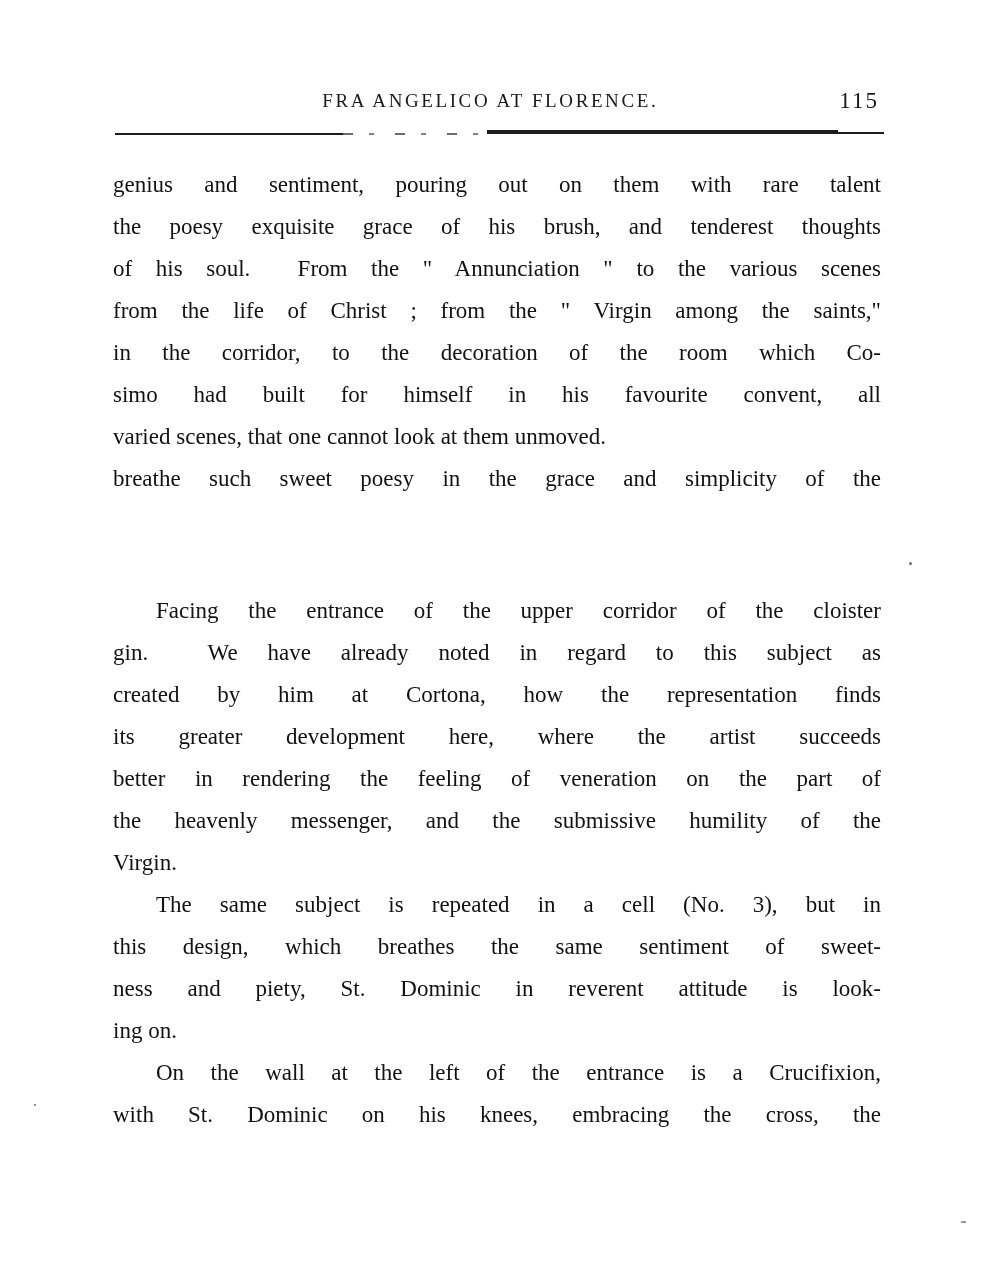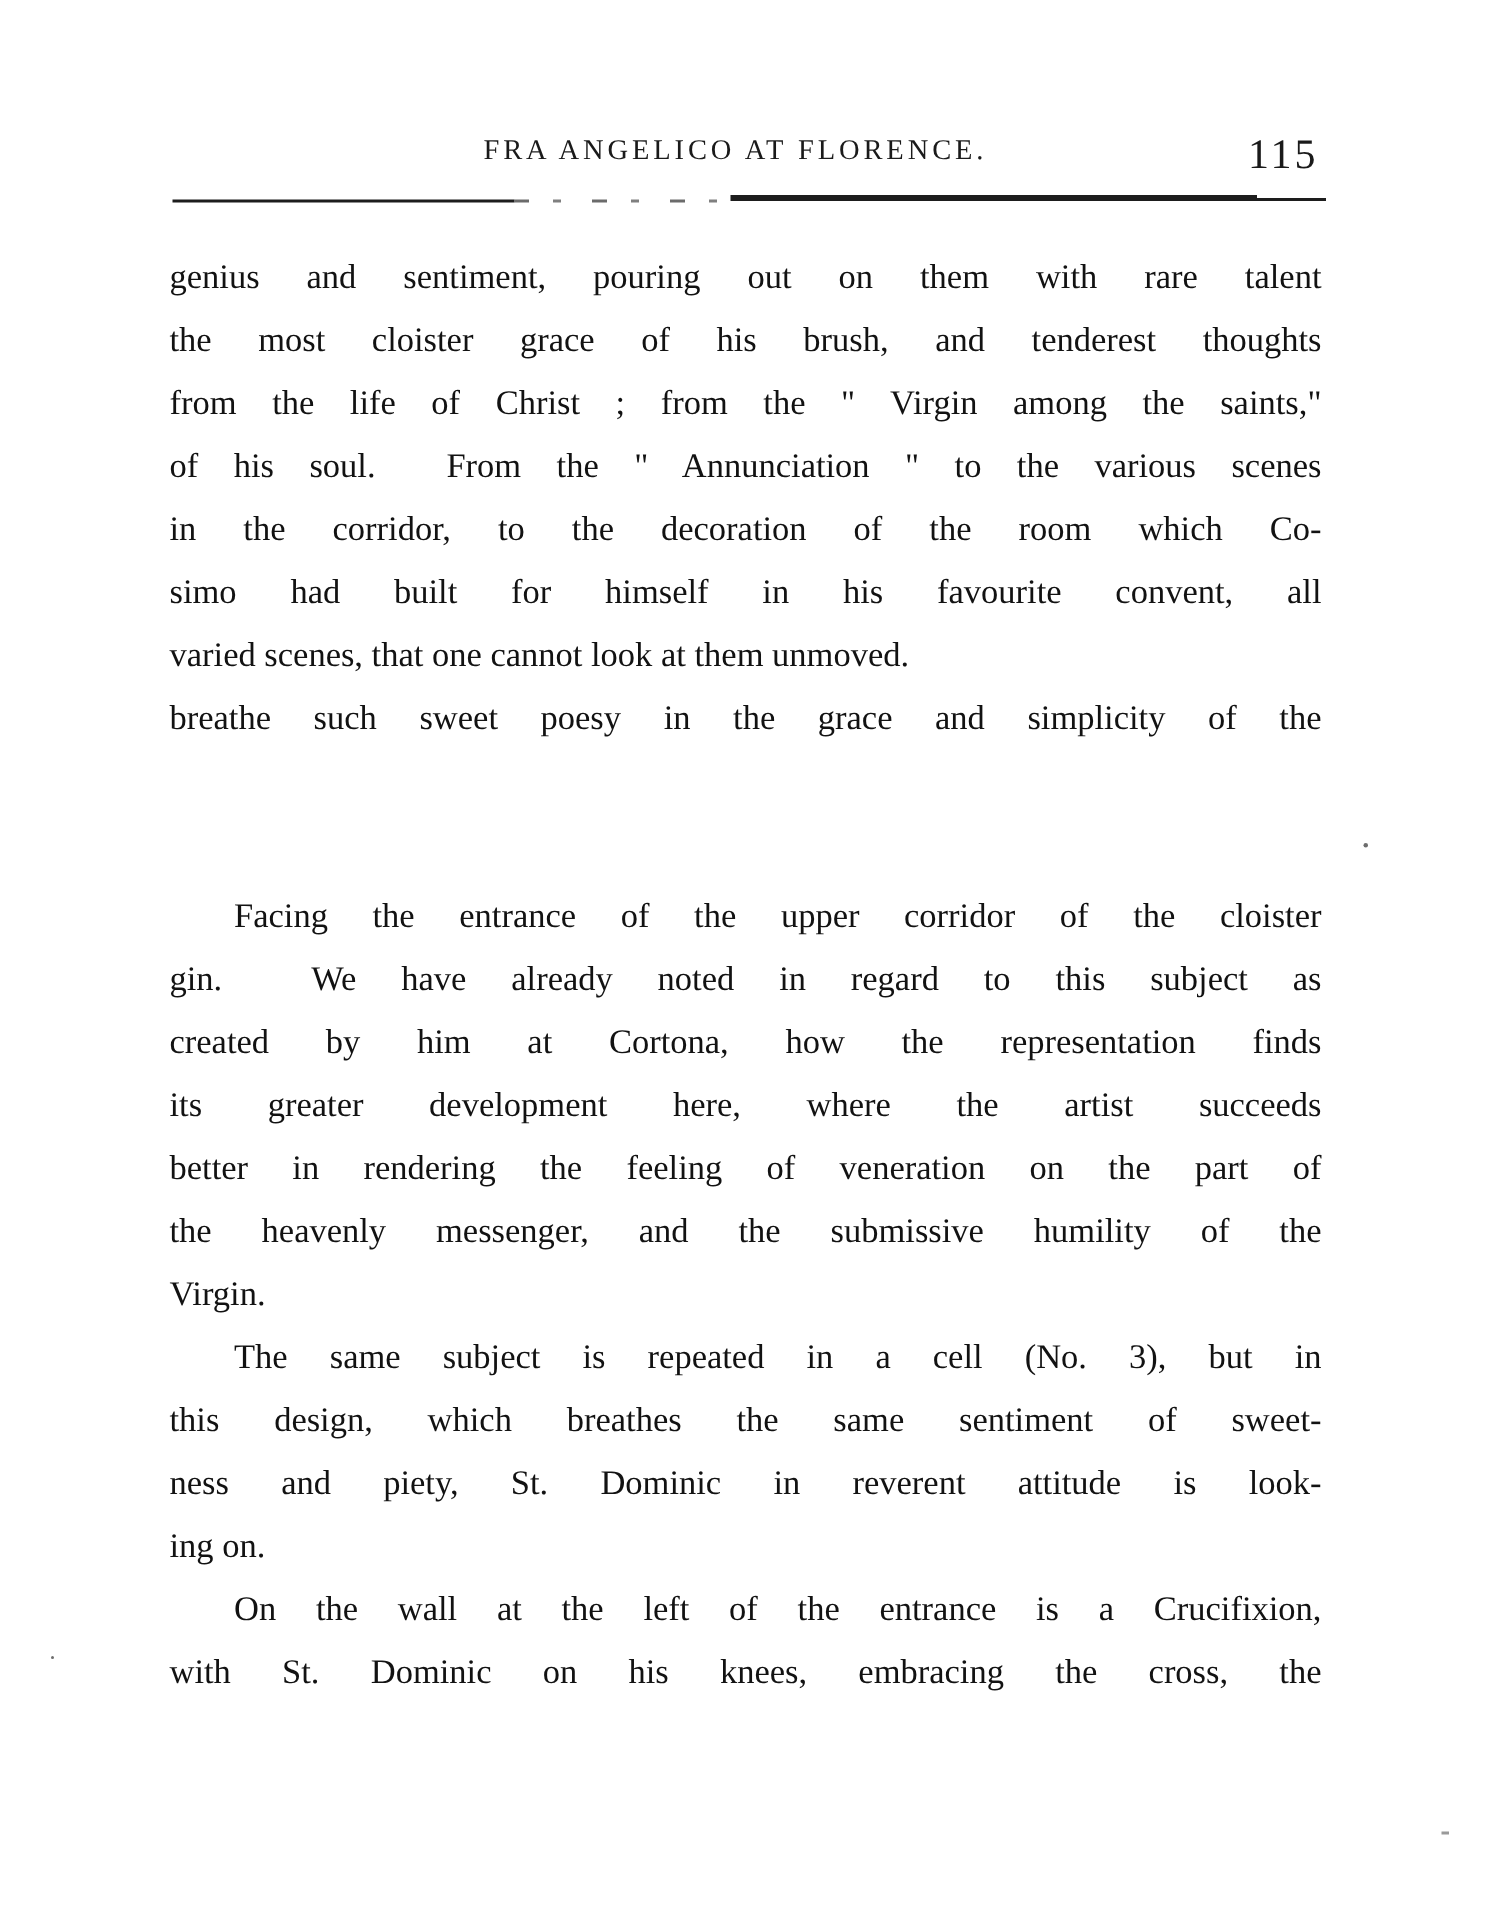--- a/index.html
+++ b/index.html
@@ -24,21 +24,21 @@
     top: 0;
     font-size: 19px;
     font-weight: 400;
     letter-spacing: 2.6px;
     white-space: nowrap;
     color: #1a1a1a;
   }
   .page-number {
     position: absolute;
     right: 2px; top: -2px;
-    font-size: 28px;
+    font-size: 23px;
     letter-spacing: 2px;
     color: #1a1a1a;
   }
 
   
   .rule { position: absolute; background: #1d1d1d; }
   .rule-left-solid  { left: 115px; top: 133px; width: 228px; height: 2px; }
   .rule-left-dashes {
     left: 343px; top: 133px; width: 150px; height: 2px;
     background: repeating-linear-gradient(90deg,
@@ -87,23 +87,23 @@
 
   <div class="rule rule-left-solid"></div>
   <div class="rule rule-left-dashes"></div>
   <div class="rule rule-right-thick"></div>
   <div class="rule rule-right-thin"></div>
 
   <div class="body-text">
 
     <div class="para">
       <div class="line">genius and sentiment, pouring out on them with rare talent</div>
-      <div class="line">the most cloister grace of his brush, and tenderest thoughts</div>
+      <div class="line">the poesy exquisite grace of his brush, and tenderest thoughts</div>
+      <div class="line">of his soul.&nbsp; From the " Annunciation " to the various scenes</div>
       <div class="line">from the life of Christ ; from the " Virgin among the saints,"</div>
-      <div class="line">of his soul.&nbsp; From the " Annunciation " to the various scenes</div>
       <div class="line">in the corridor, to the decoration of the room which Co-</div>
       <div class="line">simo had built for himself in his favourite convent, all</div>
       <div class="line last">varied scenes, that one cannot look at them unmoved.</div>
       <div class="line">breathe such sweet poesy in the grace and simplicity of the</div>
     </div>
 
     <div class="para section-gap">
       <div class="line indent">Facing the entrance of the upper corridor of the cloister</div>
       <div class="line">gin.&nbsp; We have already noted in regard to this subject as</div>
       <div class="line">created by him at Cortona, how the representation finds</div>

